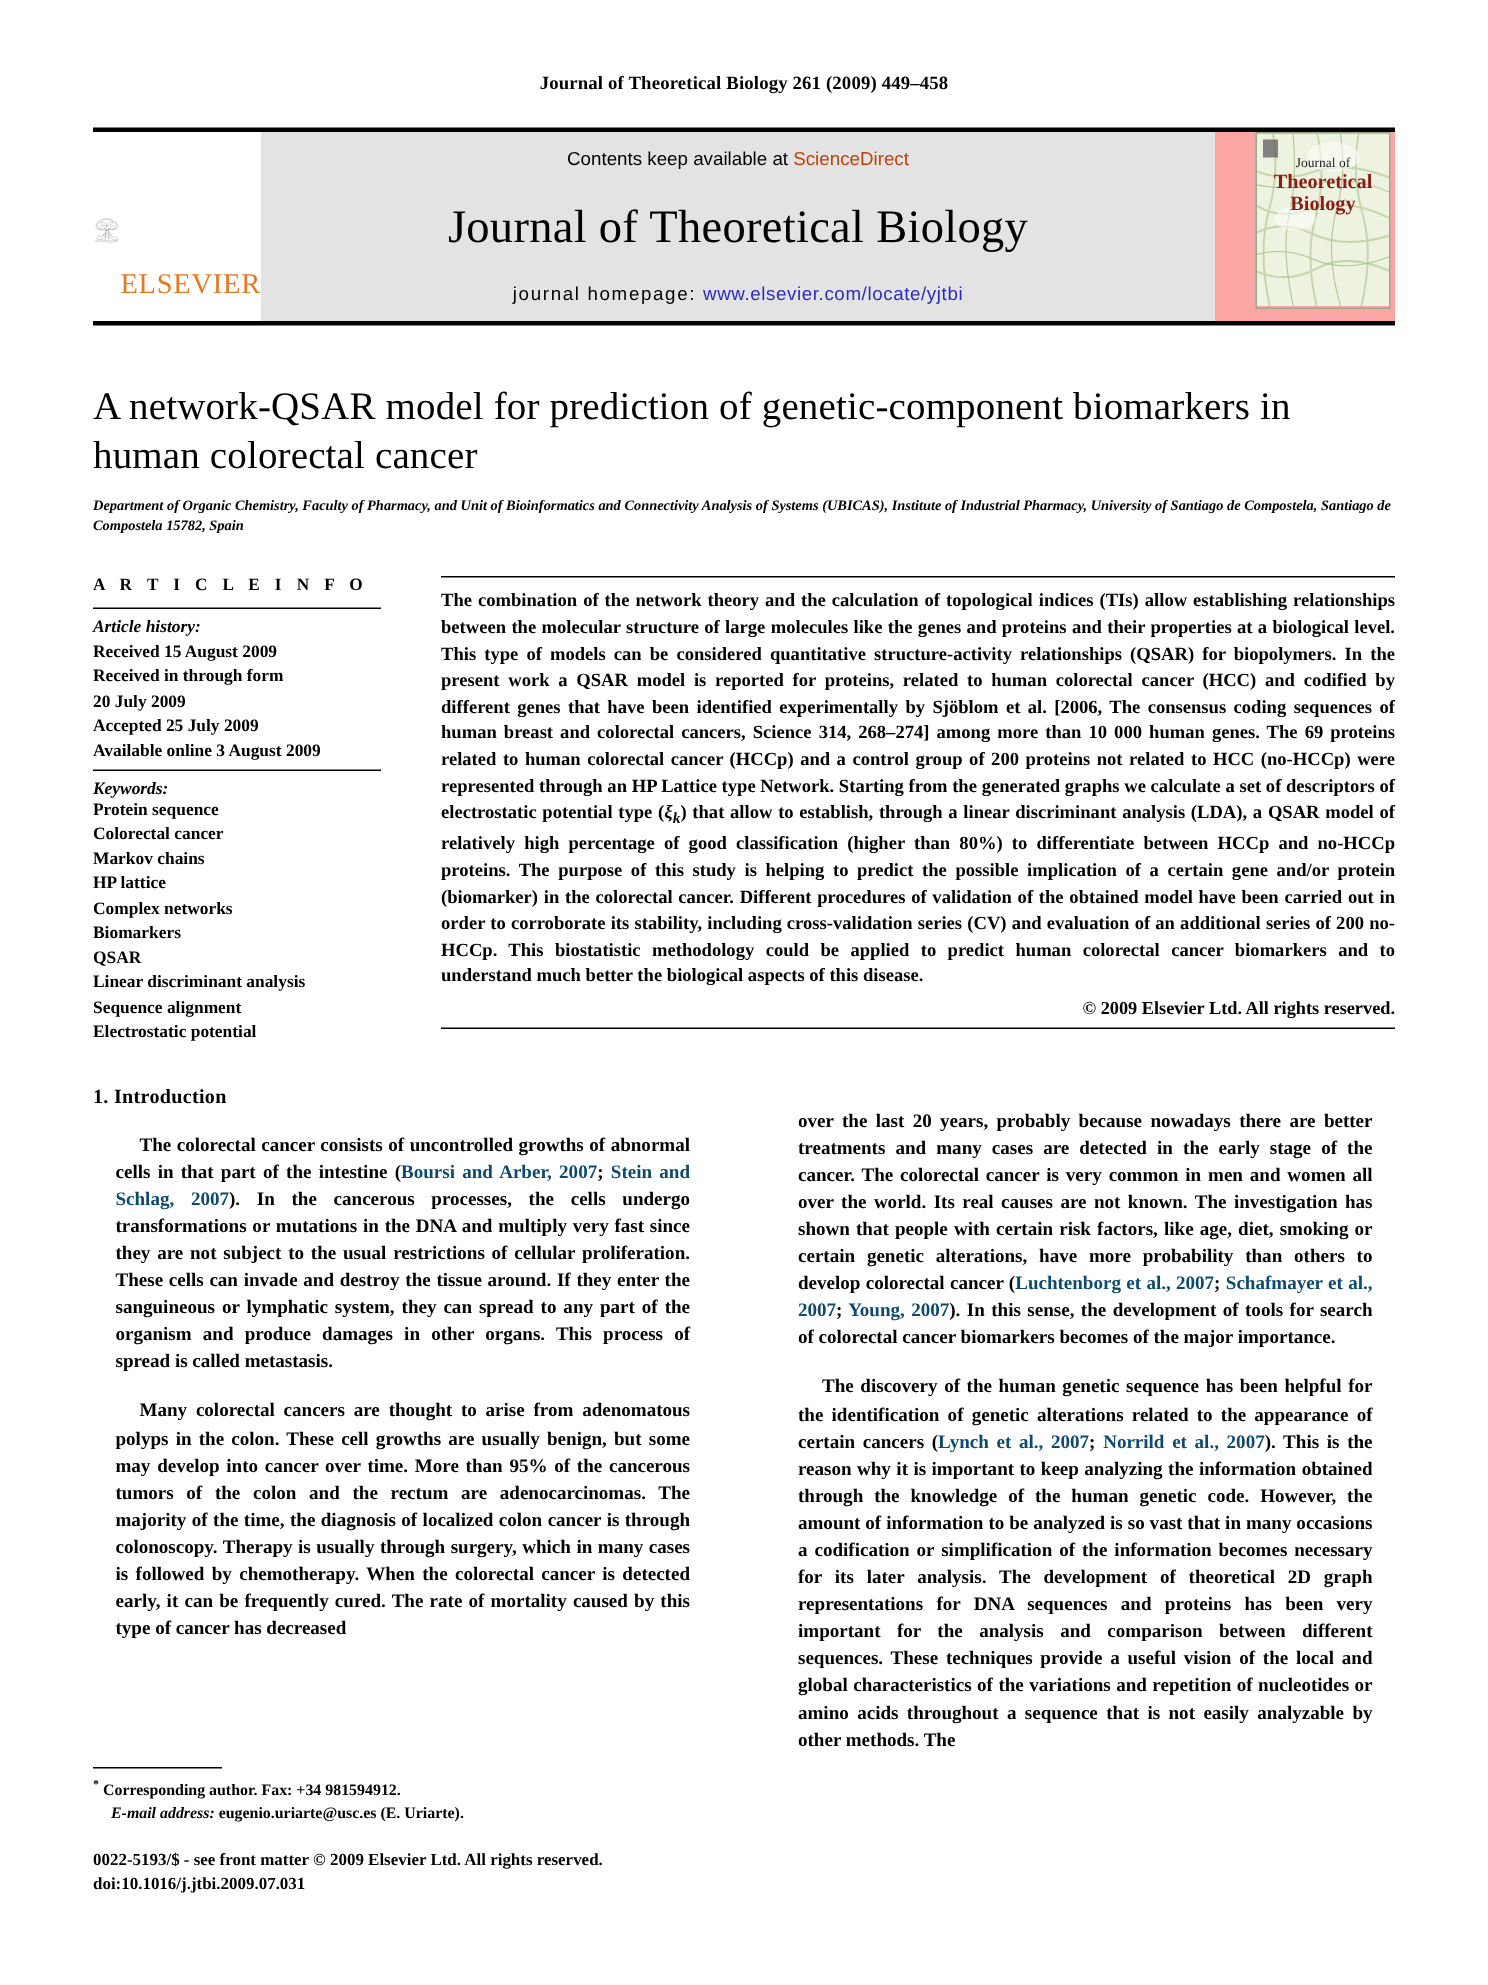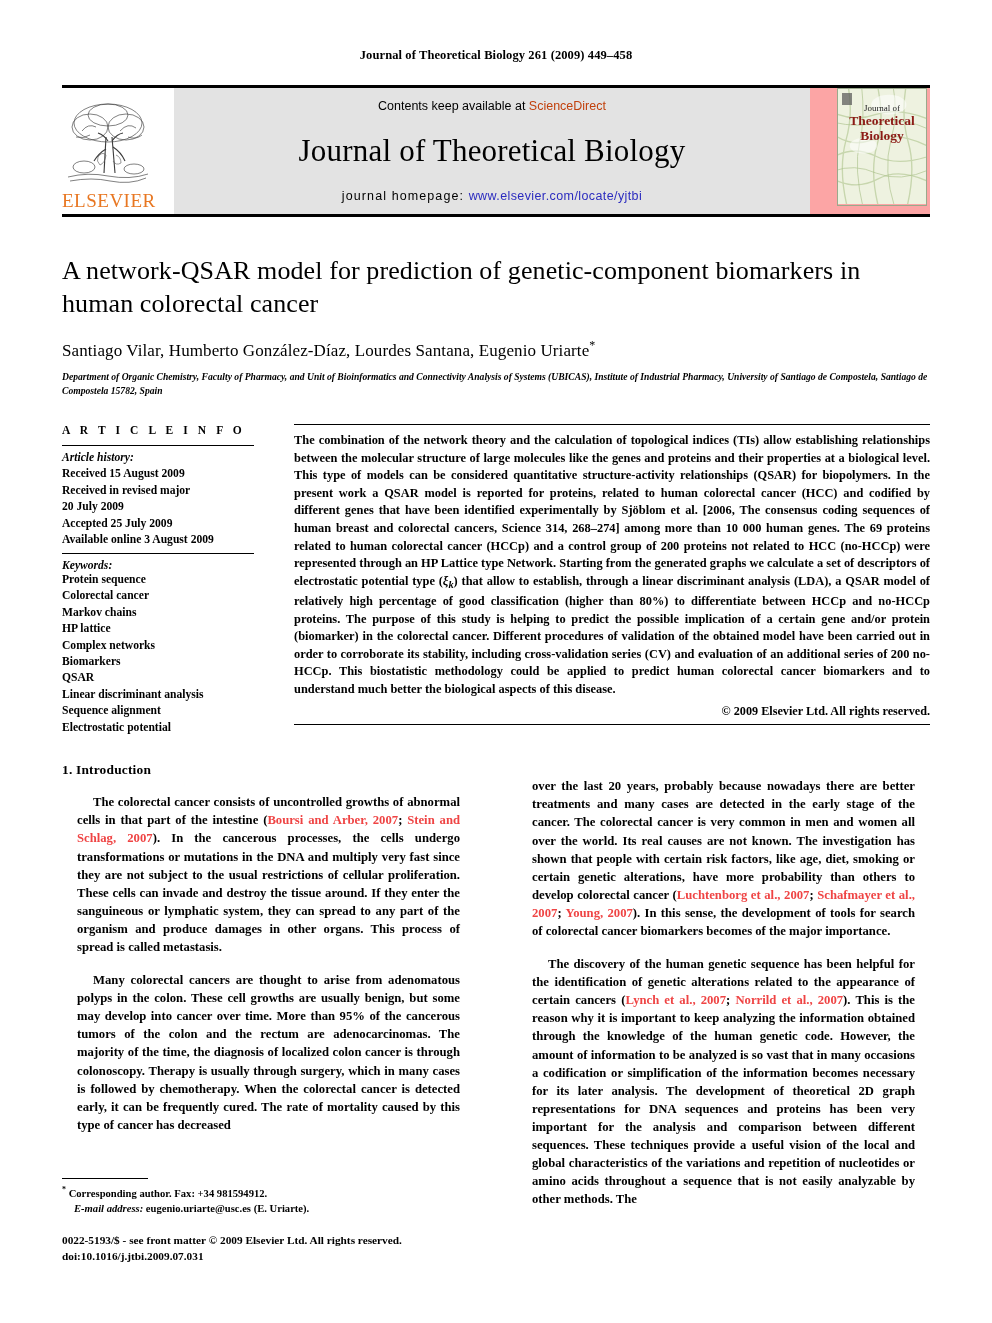--- a/index.html
+++ b/index.html
@@ -29,24 +29,24 @@
     border-bottom:3px solid #000;
     display:flex;
     align-items:stretch;
     height:126px;
     box-sizing:content-box;
   }
   .logo-cell {
     width:112px;
     flex:0 0 112px;
     display:flex;
-    flex-direction:column;
-    align-items:flex-start;
+    flex-direction:row;
+    align-items:flex-end;
     justify-content:flex-end;
-    padding-bottom:2px;
+    padding-bottom:13px;
     box-sizing:border-box;
     background:#fff;
   }
   .logo-tree { width:92px; height:94px; display:block; }
   .logo-word {
     font-family:"Liberation Serif", serif;
     font-size:19px;
     letter-spacing:0.5px;
     color:#e87722;
     line-height:1;
@@ -193,21 +193,21 @@
   }
   .para {
     font-size:12.7px;
     line-height:1.425;
     text-align:justify;
     text-indent:16px;
     margin:15px;
     font-weight:bold;
   }
   .para + .para { margin-top:0; }
-  .ref { color:#ef4444; }
+  .ref { color:#0c4a6e; }
 
   
   .footnote-area {
     position:absolute;
     left:62px;
     width:437px;
     top:1178px;
   }
   .fn-rule { width:86px; border-top:1px solid #000; margin-bottom:5px; }
   .fn {
@@ -309,35 +309,32 @@
           <span class="l1">Journal of</span>
           <span class="l2">Theoretical</span>
           <span class="l3">Biology</span>
         </div>
       </div>
     </div>
   </div>
 
   <div class="title-block">
     <h1 class="art-title">A network-QSAR model for prediction of genetic-component biomarkers in human colorectal cancer</h1>
-    <div class="authors">
-      <span>Santiago Vilar, Humberto González-Díaz, Lourdes Santana, Eugenio Uriarte</span><span class="star">*</span>
-    </div>
     <div class="affil">Department of Organic Chemistry, Faculty of Pharmacy, and Unit of Bioinformatics and Connectivity Analysis of Systems (UBICAS), Institute of Industrial Pharmacy, University of Santiago de Compostela, Santiago de Compostela 15782, Spain</div>
   </div>
 
   <div class="info-abstract">
     <div class="col-info">
       <div class="sec-head">A R T I C L E  I N F O</div>
       <div class="rule"></div>
       <div class="history">
         <div class="lbl">Article history:</div>
         <div id="history-items">
             <div class="itm">Received 15 August 2009</div>
-            <div class="itm">Received in revised major</div>
+            <div class="itm">Received in through form</div>
             <div class="itm">20 July 2009</div>
             <div class="itm">Accepted 25 July 2009</div>
             <div class="itm">Available online 3 August 2009</div>
           </div>
       </div>
       <div class="rule"></div>
       <div class="kw-wrap">
         <div class="kw-title">Keywords:</div>
         <ul class="kw-list" id="keyword-list">
             <li>Protein sequence</li>

